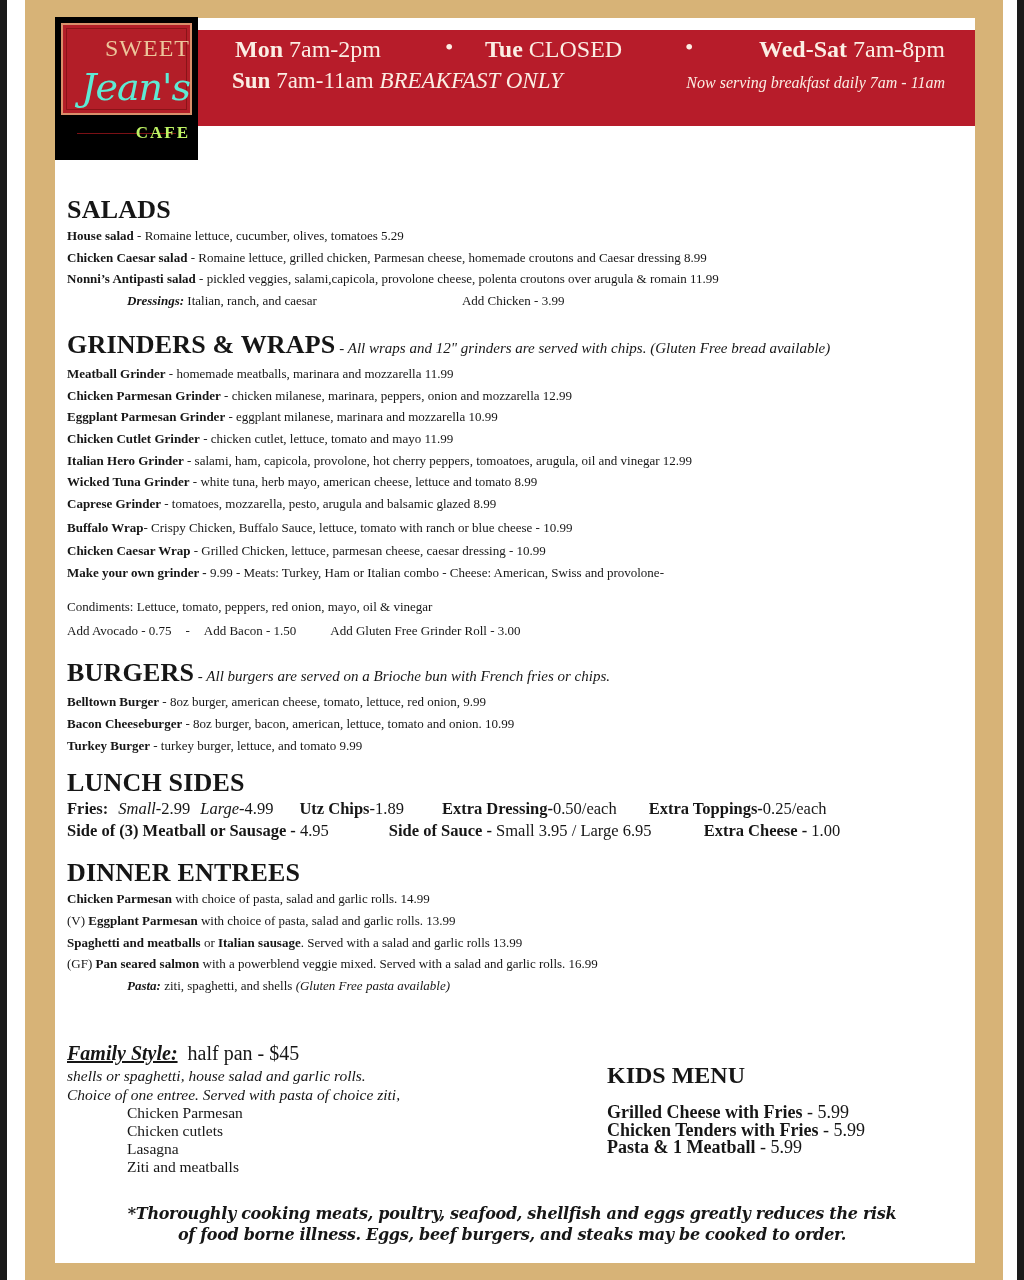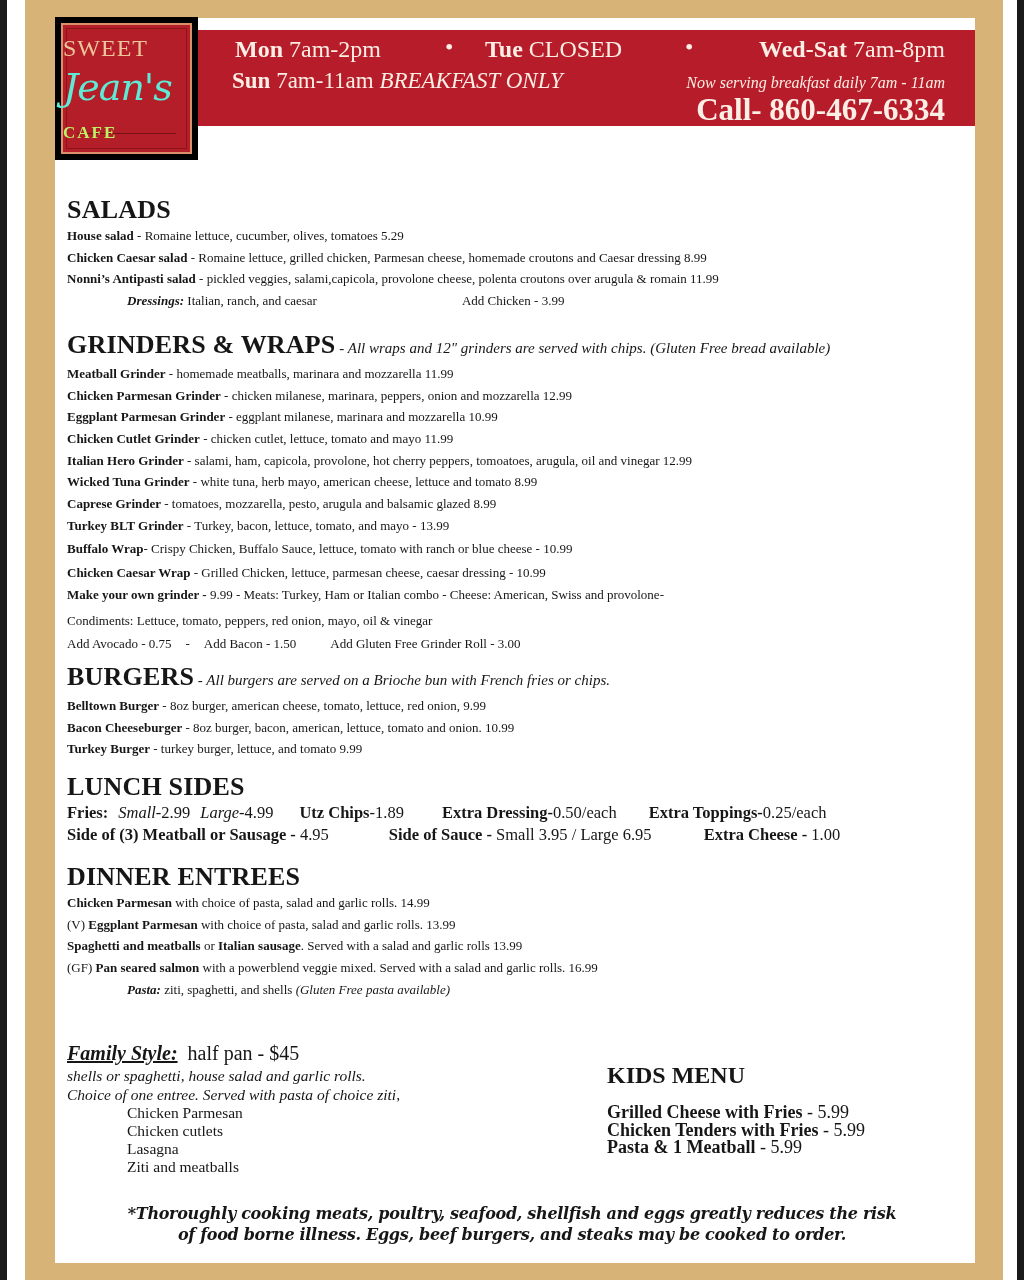--- a/index.html
+++ b/index.html
@@ -23,26 +23,26 @@
   .band {
     position: absolute; left: 195px; top: 30px; width: 780px; height: 96px;
     background: #b71c2a;
     color: #fbeee4;
   }
   .logo-box {
     position: absolute; left: 55px; top: 17px; width: 143px; height: 143px;
     background: #000; 
   }
   .logo-inner {
-    position: absolute; left: 6px; top: 6px; width: 131px; height: 131px;
+    position: absolute; left: 6px; top: 6px; width: 131px; height: 92px;
     background: #b31e28;
     box-sizing: border-box;
     border: 2px solid #d98f6a;
     outline: 1px solid #8a1418; outline-offset: -6px;
-    text-align: left;
+    text-align: right;
     padding-left: 40px;
   }
   .logo-sweet { position: absolute; left: 0; right: 0; top: 10px; font-size: 24px; letter-spacing: 1px; color: #ecc59a; }
   .logo-jeans { position: absolute; left: 0; right: 0; top: 40px; font-size: 38px; font-style: italic; color: #5eead4; font-family: "DejaVu Serif", serif; letter-spacing: -1px; }
   .logo-cafe { position: absolute; left: 0; right: 0; top: 98px; font-size: 17px; font-weight: bold; color: #bef264; letter-spacing: 2px; }
   .logo-flourish { position: absolute; left: 14px; right: 14px; top: 108px; height: 1px; background: #7a1015; }
 
   .band-row { position: absolute; white-space: nowrap; }
   .hours-1 { left: 40px; top: 6px; font-size: 24px; }
   .dot-1 { left: 250px; top: 4px; font-size: 24px; }
@@ -91,21 +91,20 @@
 <div class="page"></div>
 
 <div class="band">
   <div class="band-row hours-1"><span class="b">Mon</span><span> 7am-2pm</span></div>
   <div class="band-row dot-1">•</div>
   <div class="band-row hours-2"><span class="b">Tue</span><span> CLOSED</span></div>
   <div class="band-row dot-2">•</div>
   <div class="band-row hours-3"><span class="b">Wed-Sat</span><span> 7am-8pm</span></div>
   <div class="band-row hours-4"><span class="b">Sun</span><span> 7am-11am </span><span class="i">BREAKFAST ONLY</span></div>
   <div class="band-row breakfast-note">Now serving breakfast daily 7am - 11am</div>
-  <div class="band-row phone">Call- 860-467-6334</div>
 </div>
 
 <div class="logo-box">
   <div class="logo-inner">
     <div class="logo-sweet">SWEET</div>
     <div class="logo-jeans">Jean's</div>
     <div class="logo-flourish"></div>
     <div class="logo-cafe">CAFE</div>
   </div>
 </div>
@@ -122,29 +121,28 @@
 
   <div style="margin-top:18px;">
     <h2 class="sec-title"><span>GRINDERS &amp; WRAPS</span><span class="note"> - All wraps and 12" grinders are served with chips. (Gluten Free bread available)</span></h2>
     <div class="line"><span class="name">Meatball Grinder</span><span> - homemade meatballs, marinara and mozzarella 11.99</span></div>
     <div class="line"><span class="name">Chicken Parmesan Grinder</span><span> - chicken milanese, marinara, peppers, onion and mozzarella 12.99</span></div>
     <div class="line"><span class="name">Eggplant Parmesan Grinder</span><span> -  eggplant milanese, marinara and mozzarella 10.99</span></div>
     <div class="line"><span class="name">Chicken Cutlet Grinder</span><span> -  chicken cutlet, lettuce, tomato and mayo 11.99</span></div>
     <div class="line"><span class="name">Italian Hero Grinder</span><span> -  salami, ham, capicola, provolone, hot cherry peppers, tomoatoes, arugula, oil and vinegar  12.99</span></div>
     <div class="line"><span class="name">Wicked Tuna Grinder</span><span> - white tuna, herb mayo, american cheese, lettuce and tomato 8.99</span></div>
     <div class="line"><span class="name">Caprese Grinder</span><span> - tomatoes, mozzarella, pesto, arugula and balsamic glazed 8.99</span></div>
-    <div class="line"><span class="name">Turkey BLT Grinder</span><span> - Turkey, bacon, lettuce, tomato, and mayo - 13.99</span></div>
     <div class="line" style="margin-top:2px"><span class="name">Buffalo Wrap</span><span>- Crispy Chicken, Buffalo Sauce, lettuce, tomato with ranch or blue cheese - 10.99</span></div>
     <div class="line" style="margin-top:2px"><span class="name">Chicken Caesar Wrap</span><span> - Grilled Chicken, lettuce, parmesan cheese, caesar dressing - 10.99</span></div>
     <div class="line"><span class="name">Make your own grinder -</span><span> 9.99  -  Meats: Turkey, Ham or Italian combo - Cheese: American, Swiss and provolone-</span></div>
-    <div class="line" style="margin-top:4px">Condiments: Lettuce, tomato, peppers, red onion, mayo, oil &amp; vinegar</div>
+    <div class="line" style="margin-top:12px">Condiments: Lettuce, tomato, peppers, red onion, mayo, oil &amp; vinegar</div>
     <div class="line" style="margin-top:2px"><span>Add Avocado - 0.75</span><span class="sp" style="width:14px"></span><span>-</span><span class="sp" style="width:14px"></span><span>Add Bacon - 1.50</span><span class="sp" style="width:34px"></span><span>Add Gluten Free Grinder Roll - 3.00</span></div>
   </div>
 
-  <div style="margin-top:7px;">
+  <div style="margin-top:17px;">
     <h2 class="sec-title"><span>BURGERS</span><span class="note"> - All burgers are served on a Brioche bun with French fries or chips.</span></h2>
     <div class="line"><span class="name">Belltown Burger</span><span> - 8oz burger, american cheese, tomato, lettuce, red onion,  9.99</span></div>
     <div class="line"><span class="name">Bacon Cheeseburger</span><span> - 8oz burger, bacon, american, lettuce, tomato and onion. 10.99</span></div>
     <div class="line"><span class="name">Turkey Burger</span><span> - turkey burger, lettuce, and tomato 9.99</span></div>
   </div>
 
   <div style="margin-top:12px;">
     <h2 class="sec-title">LUNCH SIDES</h2>
     <div class="row-flex">
       <span class="b">Fries:</span>

